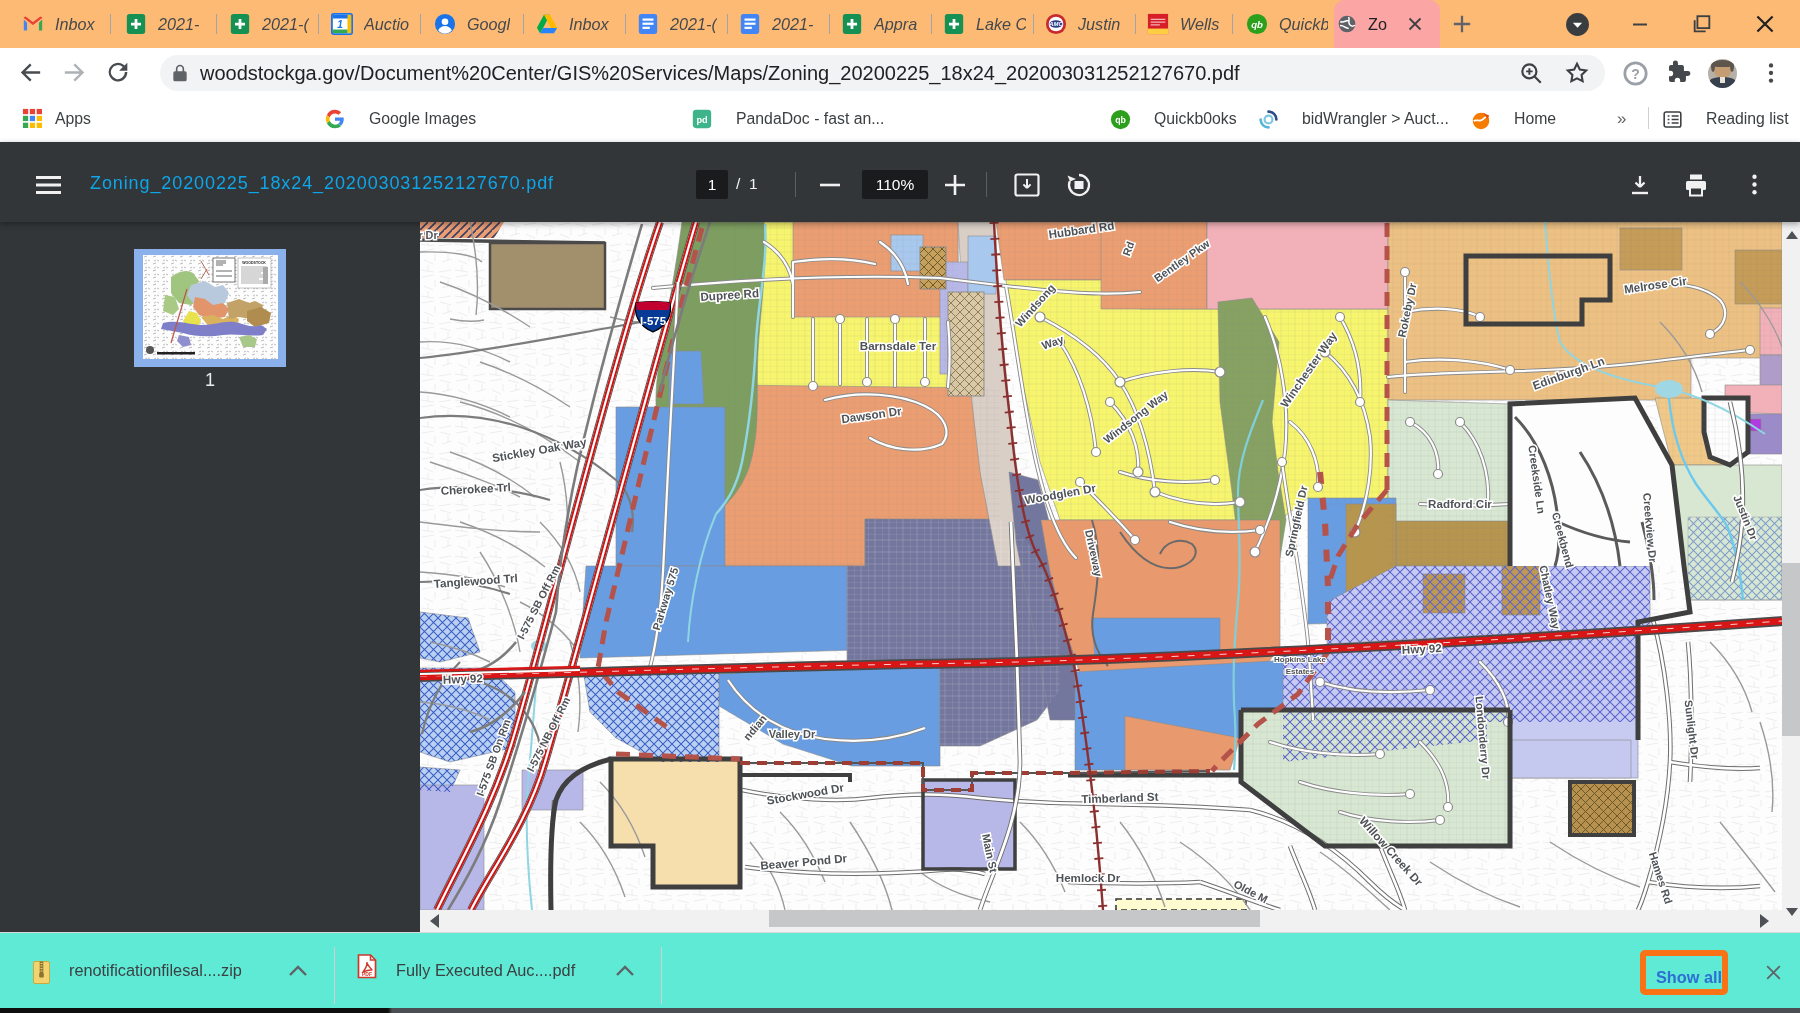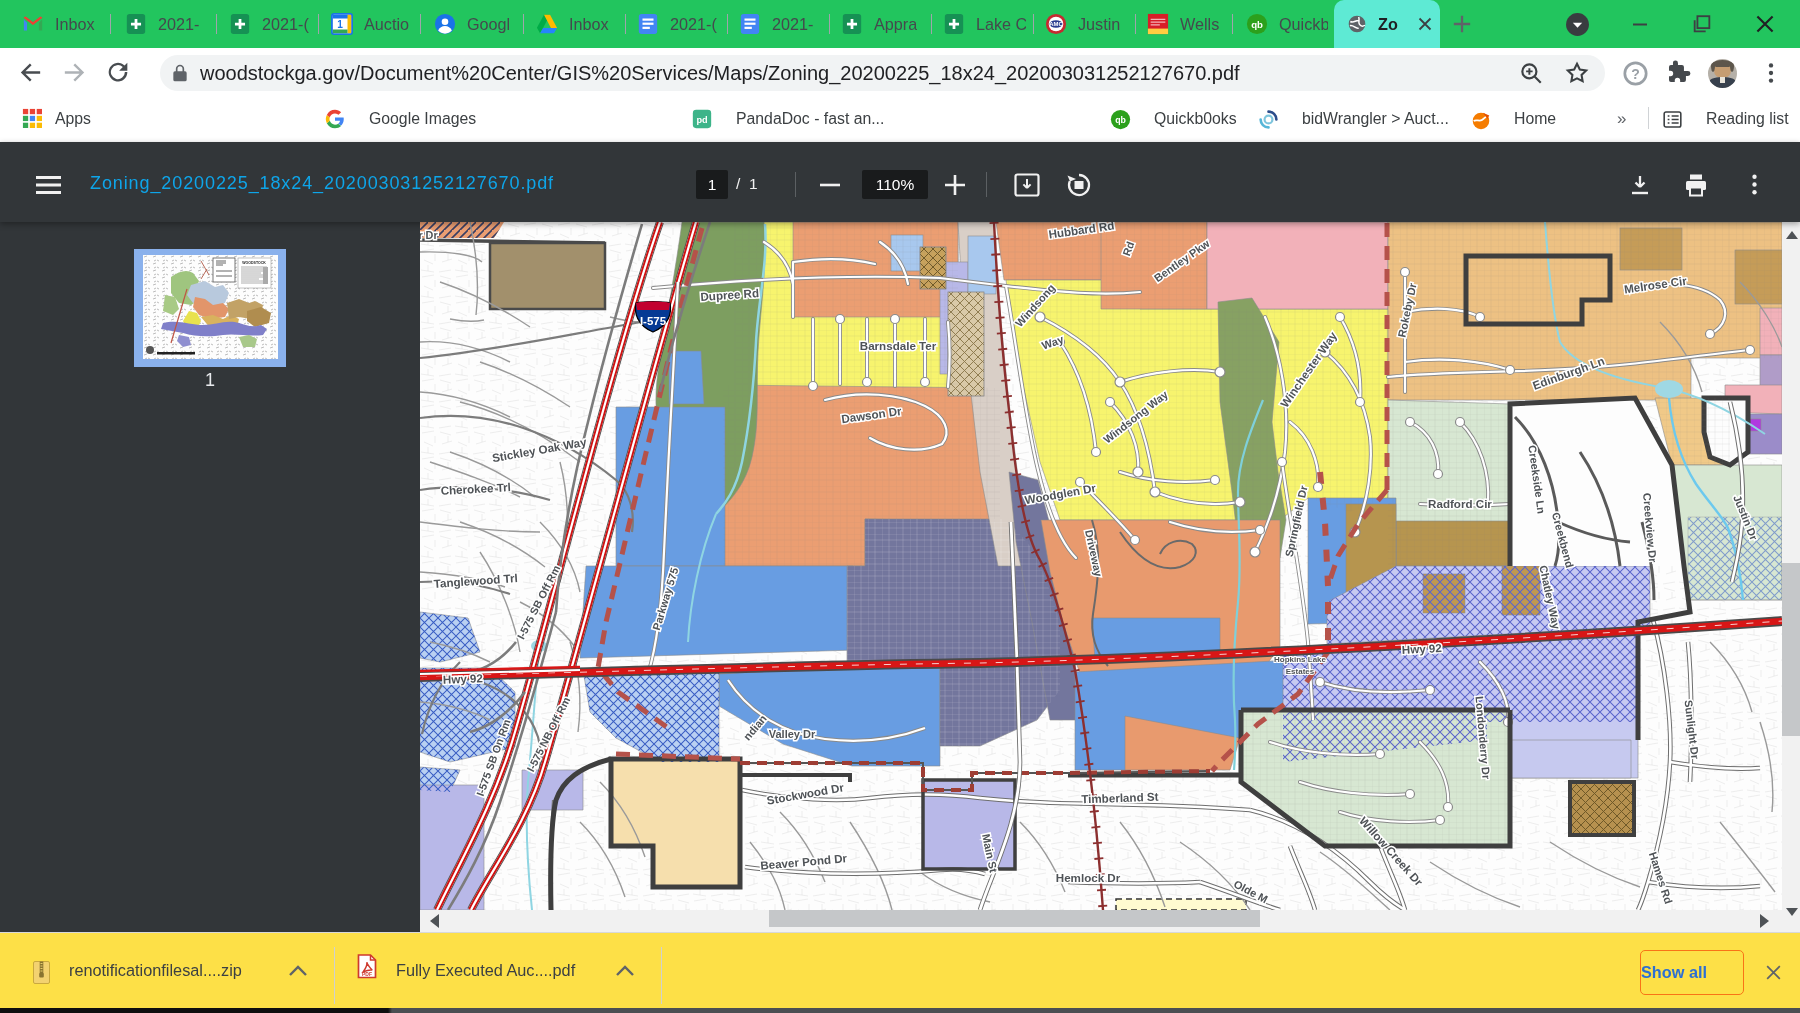--- a/index.html
+++ b/index.html
@@ -1,24 +1,24 @@
 <!DOCTYPE html>
 <html><head>
 <meta charset="utf-8">
 <style>
   * { margin:0; padding:0; box-sizing:border-box; }
   html,body { width:1800px; height:1013px; overflow:hidden; font-family:"Liberation Sans",sans-serif; }
   #stage { position:relative; width:1800px; height:1013px; background:#fff; }
   
-  #tabstrip { position:absolute; left:0; top:0; width:1800px; height:48px; background:#22c55e; }
+  #tabstrip { position:absolute; left:0; top:0; width:1800px; height:48px; background:#fdba74;font-style:italic; }
   .tab { position:absolute; top:0; height:48px; display:flex; align-items:center; }
   .tab .ticon { width:22px; height:22px; flex:0 0 22px; margin-right:11px; position:relative; }
   .tab .ttxt { font-size:16.2px; color:#45494d; white-space:nowrap; overflow:hidden; }
   .tsep { position:absolute; top:14px; width:1px; height:20px; background:#9fa5ab; }
-  #activetab { position:absolute; left:1334px; top:0px; width:106px; height:48px; background:#5eead4; border-radius:10px 10px 0 0; display:flex; align-items:center; padding-left:13px;font-weight:bold; }
+  #activetab { position:absolute; left:1334px; top:0px; width:106px; height:48px; background:#fca5a5; border-radius:10px 10px 0 0; display:flex; align-items:center; padding-left:3px; }
   .winbtn { position:absolute; top:0; width:60px; height:48px; display:flex; align-items:center; justify-content:center; }
   
   #navbar { position:absolute; left:0; top:48px; width:1800px; height:47px; background:#fff; }
   #omnibox { position:absolute; left:160px; top:55px; width:1445px; height:36px; background:#f1f3f4; border-radius:18px; }
   #urltxt { position:absolute; left:200px; top:55px; height:36px; line-height:36px; font-size:20px; color:#202124; }
   
   #bookbar { position:absolute; left:0; top:95px; width:1800px; height:47px; background:#fff; }
   .bk { position:absolute; top:0px; height:47px; display:flex; align-items:center; font-size:15.8px; color:#3c4043; }
   .bk .bicon { width:36px; height:20px; margin-right:8px; position:relative; }
   
@@ -30,24 +30,24 @@
   #thumbpage { position:absolute; left:143px; top:255px; width:135px; height:104px; background:#fcfcfc; }
   #thumbnum { position:absolute; left:134px; top:370px; width:152px; text-align:center; color:#e8eaed; font-size:18px; }
   #maparea { position:absolute; left:420px; top:222px; width:1362px; height:688px; overflow:hidden; background:#fff; }
   
   #hscroll { position:absolute; left:420px; top:910px; width:1362px; height:22px; background:#f1f1f1; }
   #hthumb { position:absolute; left:769px; top:910px; width:491px; height:17px; background:#c5c7c9; }
   #vscroll { position:absolute; left:1782px; top:222px; width:18px; height:710px; background:#f1f1f1; }
   #vthumb { position:absolute; left:1782px; top:563px; width:18px; height:173px; background:#c5c7c9; }
   .arr { position:absolute; width:0; height:0; }
   
-  #dlbar { position:absolute; left:0; top:932px; width:1800px; height:76px; background:#fde047; border-top:1px solid #d8d8d8; }
+  #dlbar { position:absolute; left:0; top:932px; width:1800px; height:76px; background:#5eead4; border-top:1px solid #d8d8d8; }
   .dltxt { position:absolute; font-size:16.3px; color:#3c4043; }
   .dlsep { position:absolute; background:#d0d0d0; width:1px; }
-  #showall { position:absolute; left:1640px; top:17px; width:104px; height:45px; border:1px solid #f97316; border-radius:5px; color:#2d6fd3; font-size:16.3px; font-weight:bold; text-align:left; line-height:43px; }
+  #showall { position:absolute; left:1640px; top:17px; width:88px; height:45px; border:6px solid #f97316; border-radius:5px; color:#2d6fd3; font-size:16.3px; font-weight:bold; text-align:right; line-height:43px; }
   #bottomstrip { position:absolute; left:0; top:1008px; width:1800px; height:5px; background:linear-gradient(to right,#0e0e0e 0,#0e0e0e 388px,#4b4e52 392px,#4b4e52 100%); }
 </style>
 </head>
 <body>
 <div id="stage">
   <div id="tabstrip">
     <div class="tab" style="left:22px;width:85px">
         <div class="ticon"><svg width="22" height="22" viewBox="0 0 24 24">
             <path fill="#4285f4" d="M2 19h3.5v-8.5L2 7z"></path>
             <path fill="#34a853" d="M18.5 19H22V7l-3.5 3.5z"></path>

